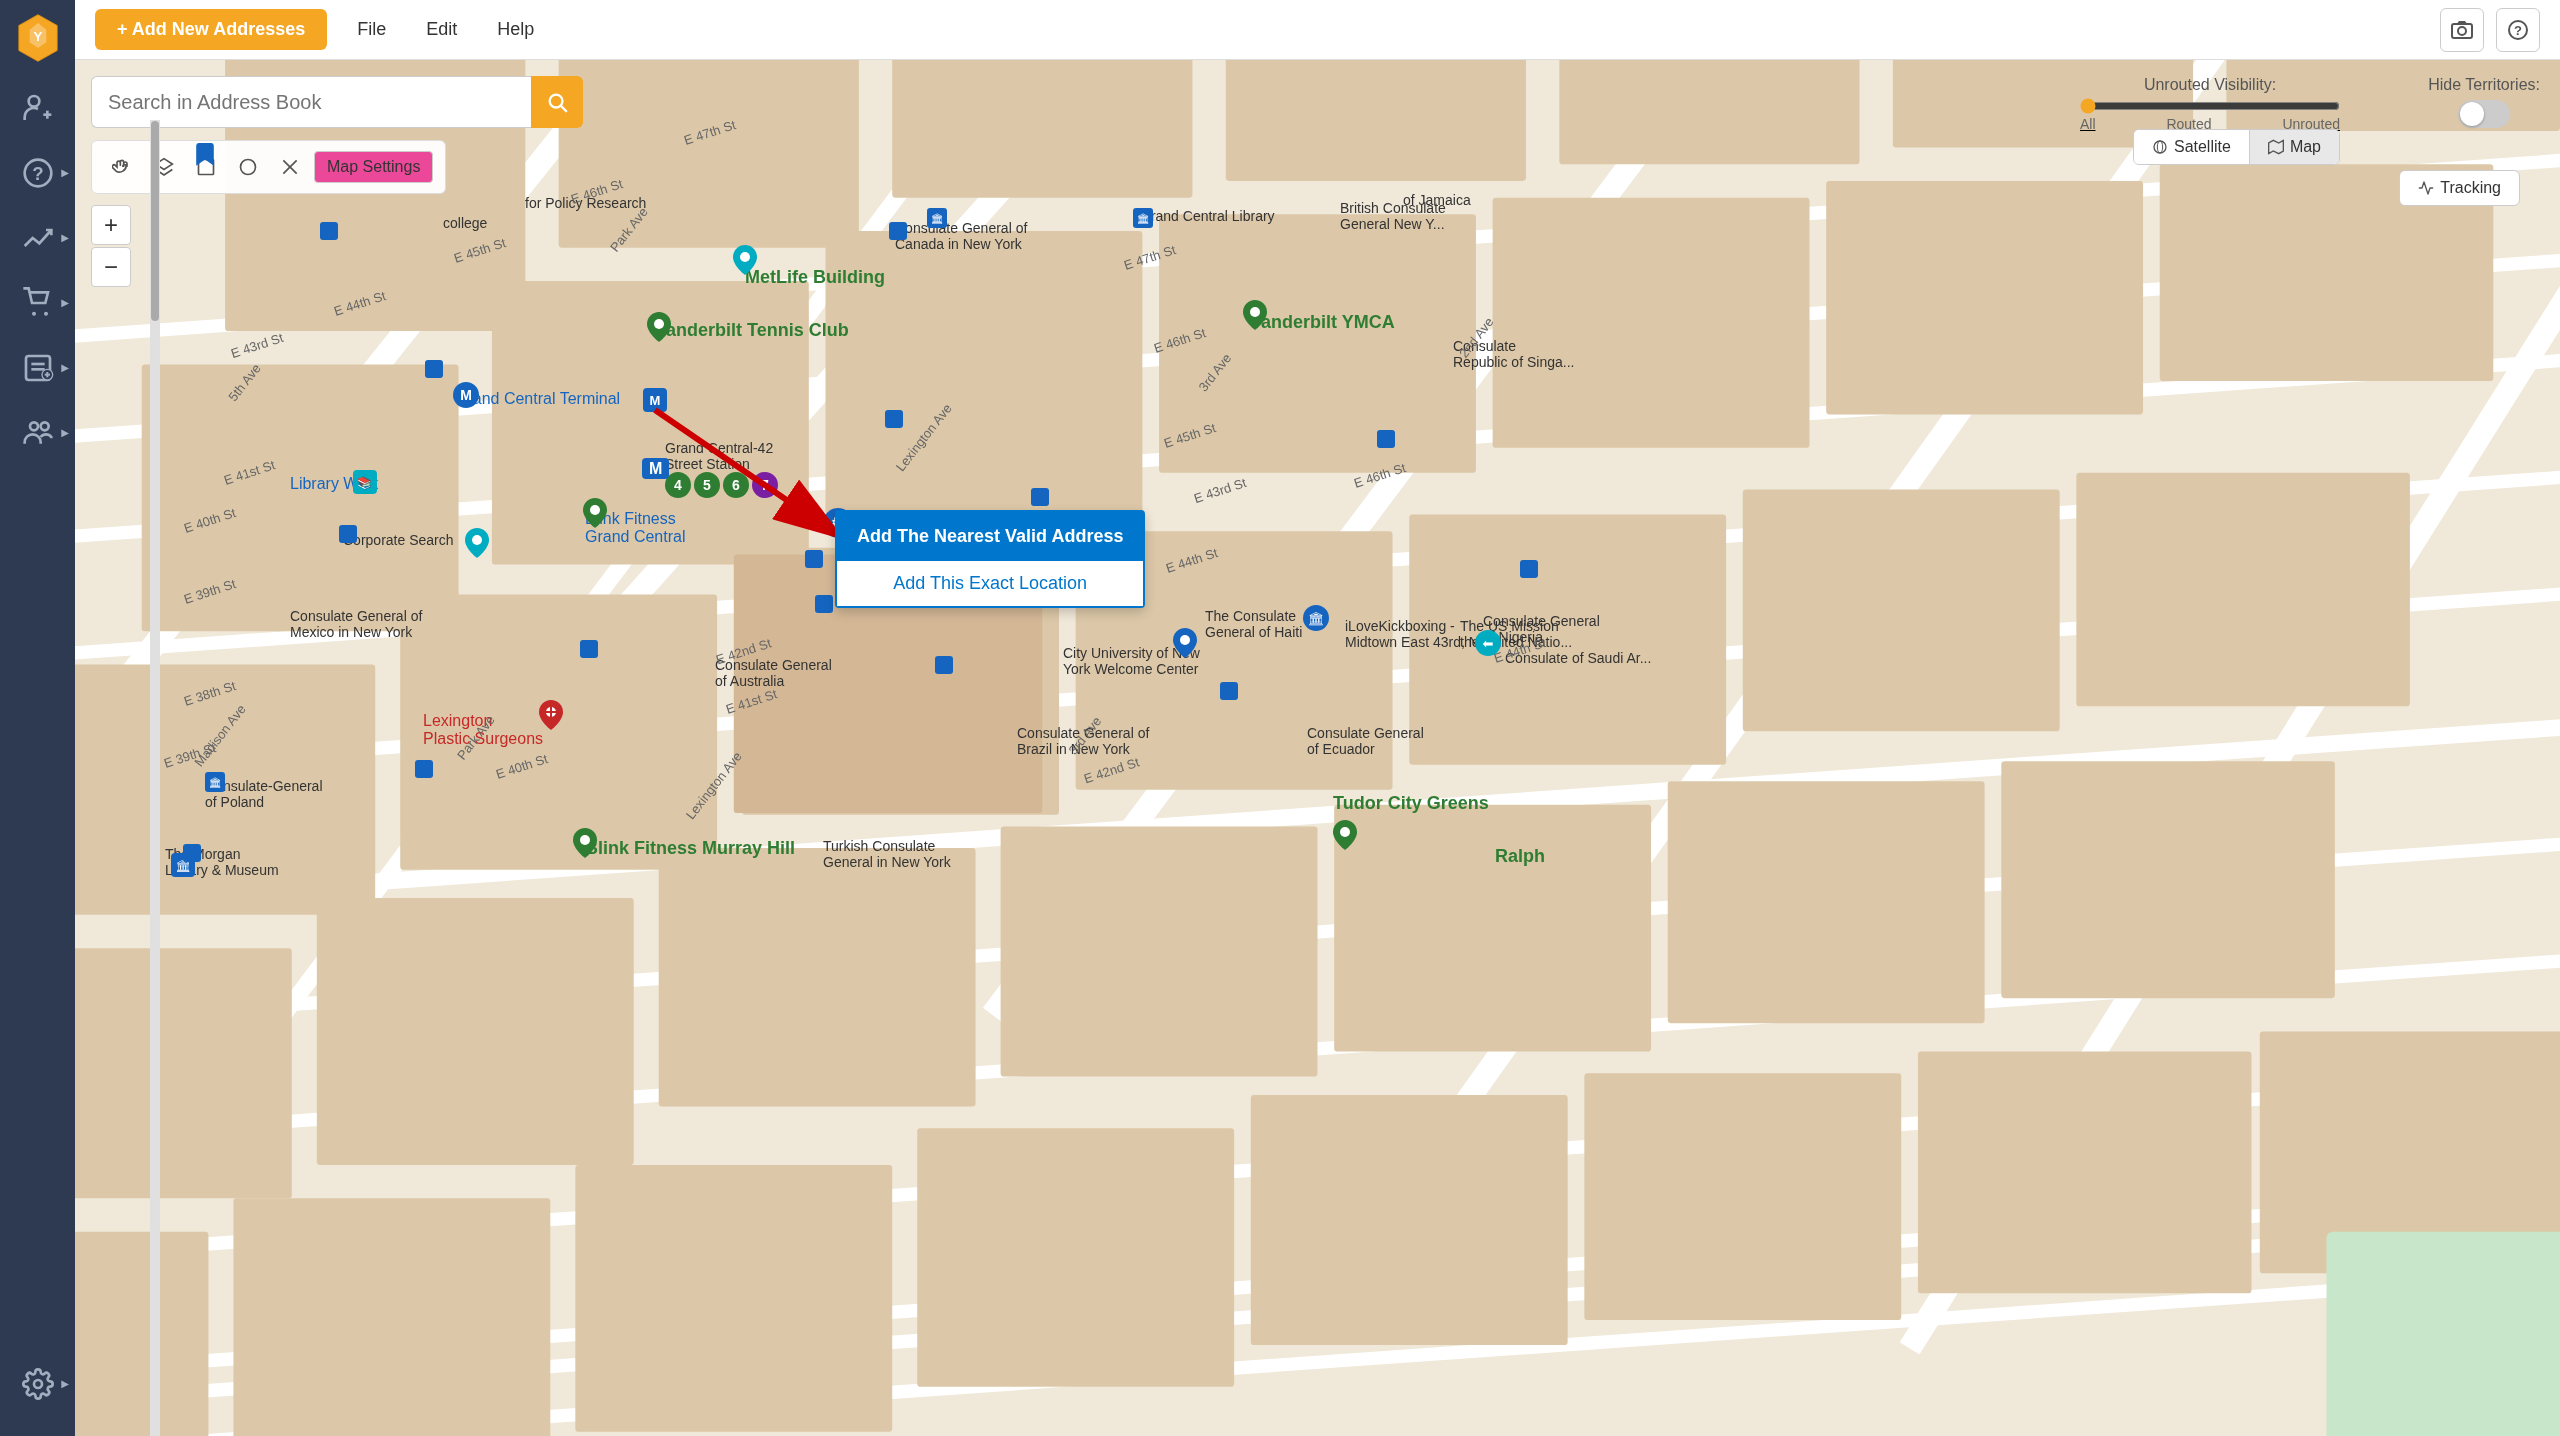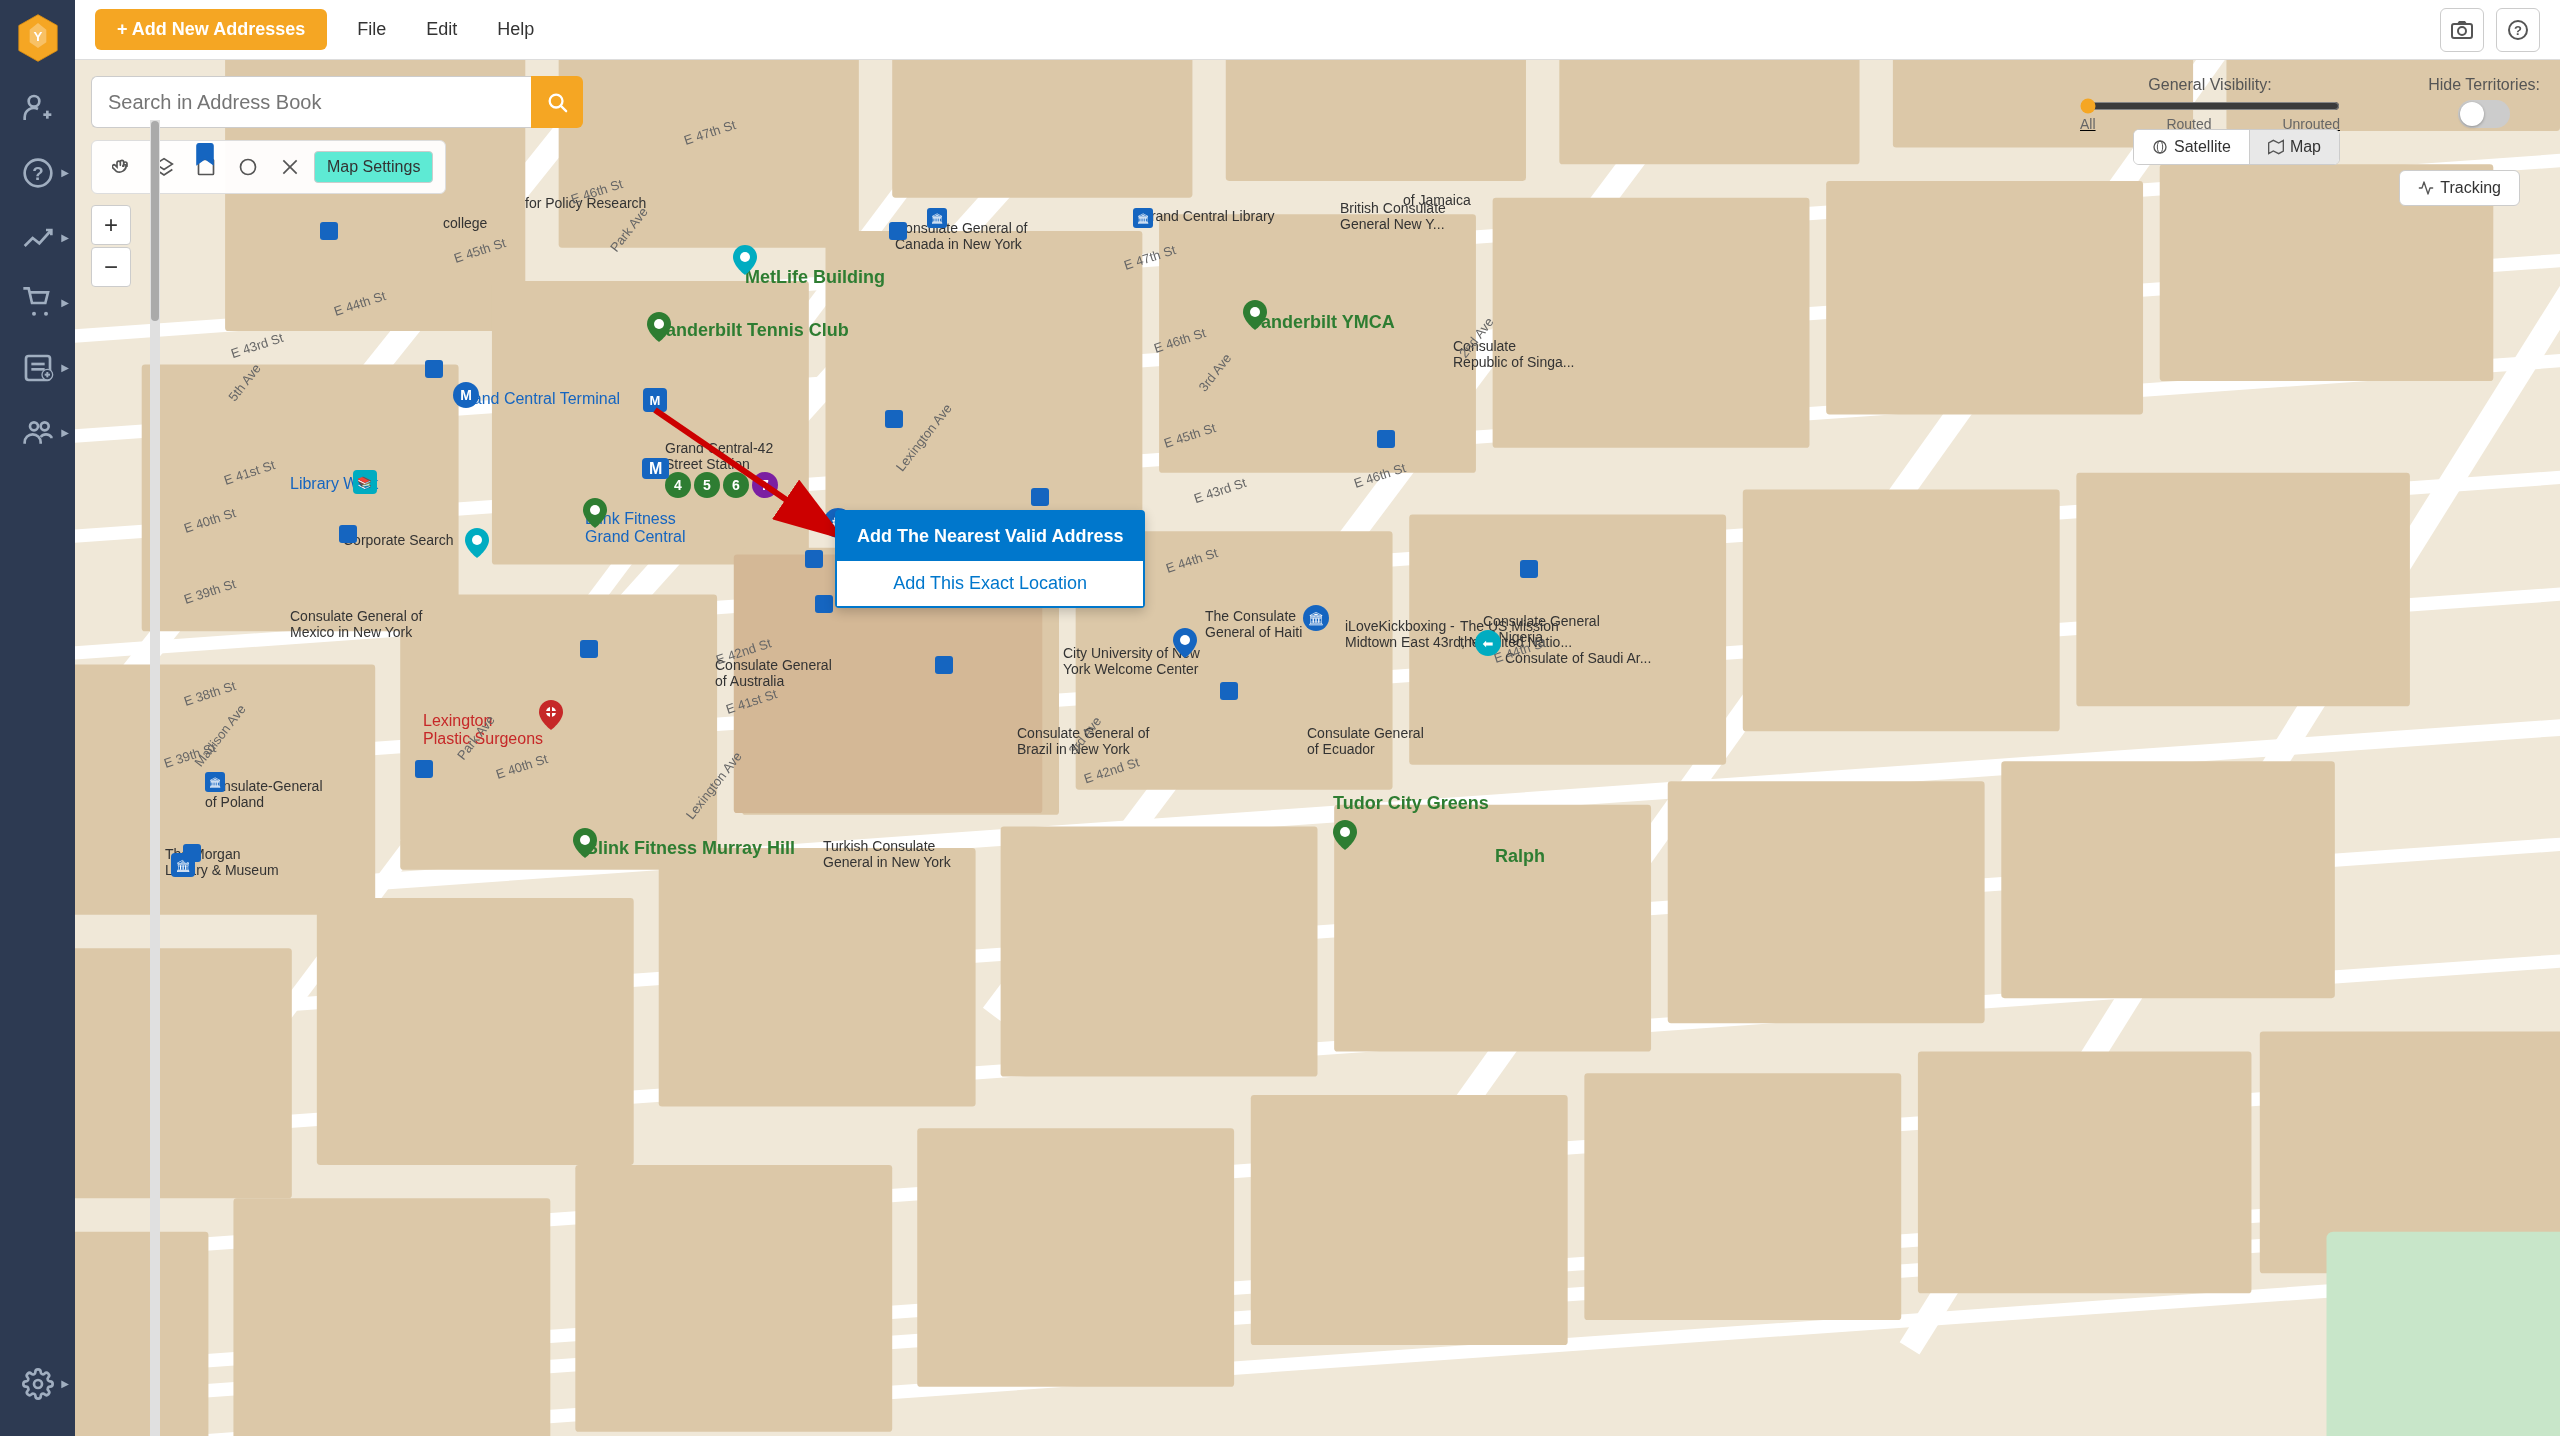--- a/index.html
+++ b/index.html
@@ -195,21 +195,21 @@
     }
     .map-tool-btn {
       width: 36px; height: 36px;
       display: flex; align-items: center; justify-content: center;
       cursor: pointer;
       border-radius: 4px;
       font-size: 18px;
       color: #555;
     }
     #map-settings-btn {
-      background: #5eead4;
+      background: #ec4899;
       border: 1px solid #ccc;
       padding: 6px 12px;
       font-size: 16px;
       border-radius: 4px;
       cursor: pointer;
       color: #333;
     }
 
     
     #zoom-controls {
@@ -555,21 +555,21 @@
     <input id="search-input" type="text" placeholder="Search in Address Book" style="">
     <button id="search-btn">
       <svg viewBox="0 0 24 24" xmlns="http://www.w3.org/2000/svg">
         <circle cx="11" cy="11" r="7" fill="none" stroke="#fff" stroke-width="2.5"></circle>
         <line x1="16.5" y1="16.5" x2="22" y2="22" stroke="#fff" stroke-width="2.5" stroke-linecap="round"></line>
       </svg>
     </button>
   </div>
 
   <div id="addr-visibility">
-    <span id="addr-visibility-label">General Visibility:</span>
+    <span id="addr-visibility-label">Unrouted Visibility:</span>
     <div id="addr-slider-container">
       <input type="range" id="addr-slider" min="0" max="2" value="0" style="">
       <div id="addr-slider-labels">
         <span>All</span>
         <span>Routed</span>
         <span>Unrouted</span>
       </div>
     </div>
   </div>
 

